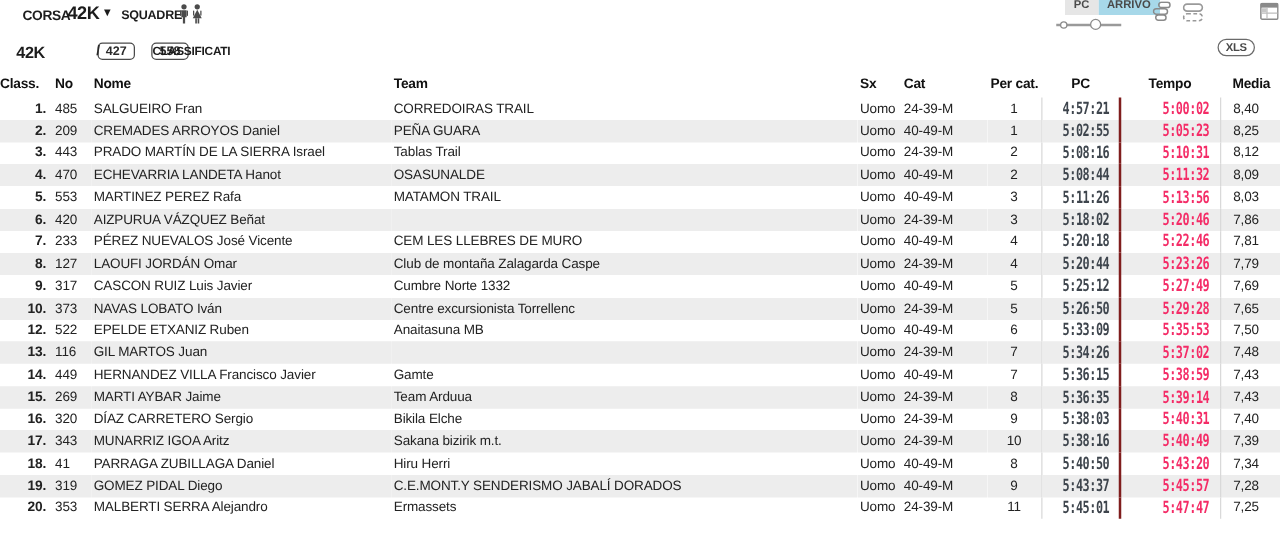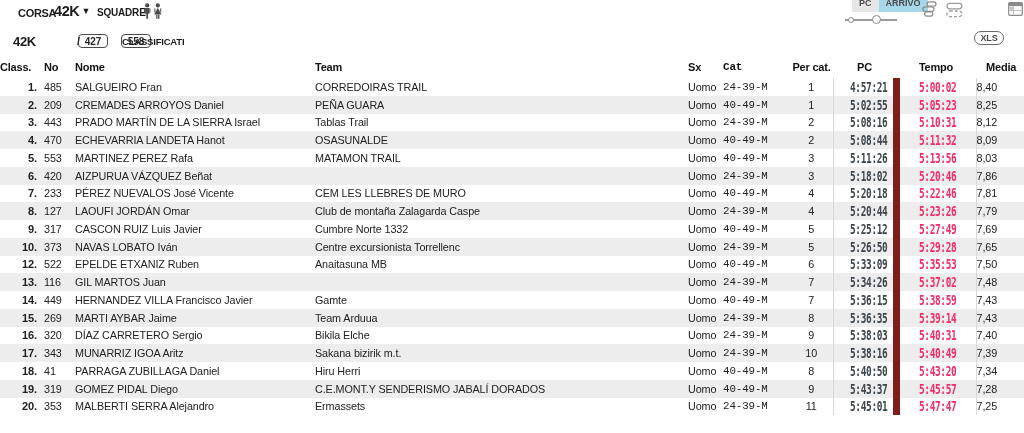--- a/index.html
+++ b/index.html
@@ -50,32 +50,32 @@
   .results th{font-size:11px;font-weight:700;color:#111;height:23px;vertical-align:middle;letter-spacing:-.2px;text-align:left;cursor:pointer;}
   .results td{font-size:10.8px;color:#222;height:17.75px;vertical-align:middle;letter-spacing:-.1px;white-space:nowrap;overflow:hidden;}
   .results tbody tr:nth-child(even){background:var(--row-stripe);}
   .results tbody tr{cursor:pointer;}
 
   .col-rank{width:40px;text-align:right;padding-right:3px;}
   .col-no{width:33px;padding-left:4px;}
   .col-nome{width:240px;padding-left:2px;}
   .col-team{width:373px;padding-left:2px;font-size:10.5px;}
   .col-sx{width:34px;padding-left:2px;font-size:10.5px;color:#333;}
-  .col-cat{width:70px;padding-left:3px;font-size:10.5px;color:#333;font-family:Liberation Mono, monospace;}
+  .col-cat{width:70px;padding-left:3px;font-size:10.5px;color:#333;}
   .col-percat{width:43px;text-align:center;font-size:10.5px;}
   .col-pc{width:63px;text-align:right;padding-right:8px;}
   .col-tempo{width:80px;text-align:center;}
-  .col-media{width:48px;font-size:10.5px;}
+  .col-media{width:48px;padding-left:10px;font-size:10.5px;}
 
   td.col-rank{font-weight:700;font-size:11px;}
   th.col-percat,th.col-pc,th.col-tempo{text-align:center;padding:0;}
   th.col-media{padding-left:10px;}
 
   tbody td.col-pc{border-left:1px solid #d9d9d9;}
-  tbody td.col-tempo{border-left:7px solid #7f1d1d;}
+  tbody td.col-tempo{border-left:2px solid #7f1d1d;text-align:right;}
   tbody td.col-media{border-left:1px solid #d9d9d9;border-right:1px solid #d9d9d9;}
 
   .digit{font-family:"DejaVu Sans Mono",monospace;font-weight:700;font-size:13.5px;display:inline-block;transform:scaleX(.7);letter-spacing:-.5px;}
   td.col-pc .digit{color:var(--pc-time);transform-origin:100% 50%;}
   td.col-tempo .digit{color:var(--tempo-accent);transform-origin:50% 50%;}
 </style>
 </head>
 <body>
 
 <div class="app">

